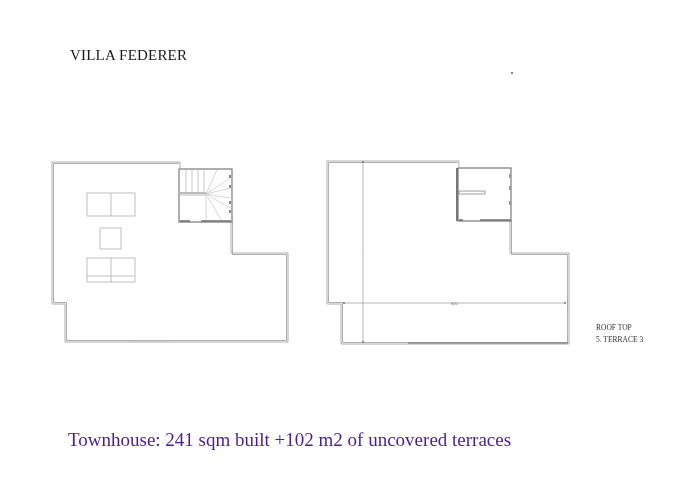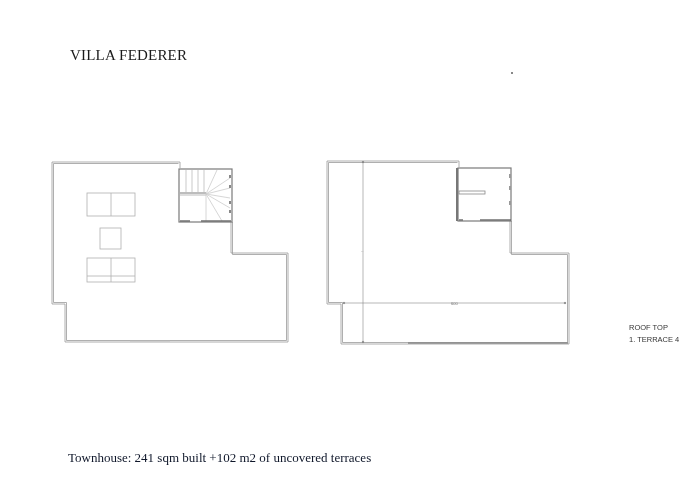--- a/index.html
+++ b/index.html
@@ -6,27 +6,27 @@
     body { width: 700px; height: 500px; position: relative; overflow: hidden; }
     .title {
       position: absolute; left: 70px; top: 47px;
       font-family: "Liberation Serif", "DejaVu Serif", serif;
       font-size: 15px; color: #1a1a1a; letter-spacing: 0.2px;
     }
     .dot { position: absolute; left: 511px; top: 72px; width: 2px; height: 2px; background: #888; }
     .plans { position: absolute; left: 0; top: 0; width: 700px; height: 500px; }
     .legend {
       position: absolute; left: 596px; top: 322px;
-      font-family: Liberation Sans, sans-serif;
-      font-size: 7.5px; color: #333; line-height: 12px; margin-left: 33px;
+      font-family: Liberation Serif, serif;
+      font-size: 7.5px; color: #333; line-height: 12px;
     }
     .caption {
-      position: absolute; left: 68px; top: 450px;
+      position: absolute; left: 68px; top: 429px;
       font-family: "Liberation Serif", "DejaVu Serif", serif;
-      font-size: 13px; color: #0f172a;
+      font-size: 19px; color: #4c1d95;
     }
     .dim-label {
       font-family: "Liberation Sans", "DejaVu Sans", sans-serif;
       font-size: 4px; fill: #777;
     }
   </style>
 </head>
 <body>
 
 <div class="title">VILLA FEDERER</div>
@@ -96,16 +96,16 @@
       <circle cx="344" cy="303" r="0.8" fill="#666"></circle>
       <circle cx="565" cy="303" r="0.8" fill="#666"></circle>
     </g>
     <text class="dim-label" x="361" y="253" stroke="none">··</text>
     <text class="dim-label" x="451" y="305" stroke="none">600</text>
   </g>
 </svg>
 
 <div class="legend">
   <div>ROOF TOP</div>
-  <div>1. TERRACE 4</div>
+  <div>5. TERRACE 3</div>
 </div>
 
 <div class="caption">Townhouse: 241 sqm built +102 m2 of uncovered terraces</div>
 
 </body></html>

